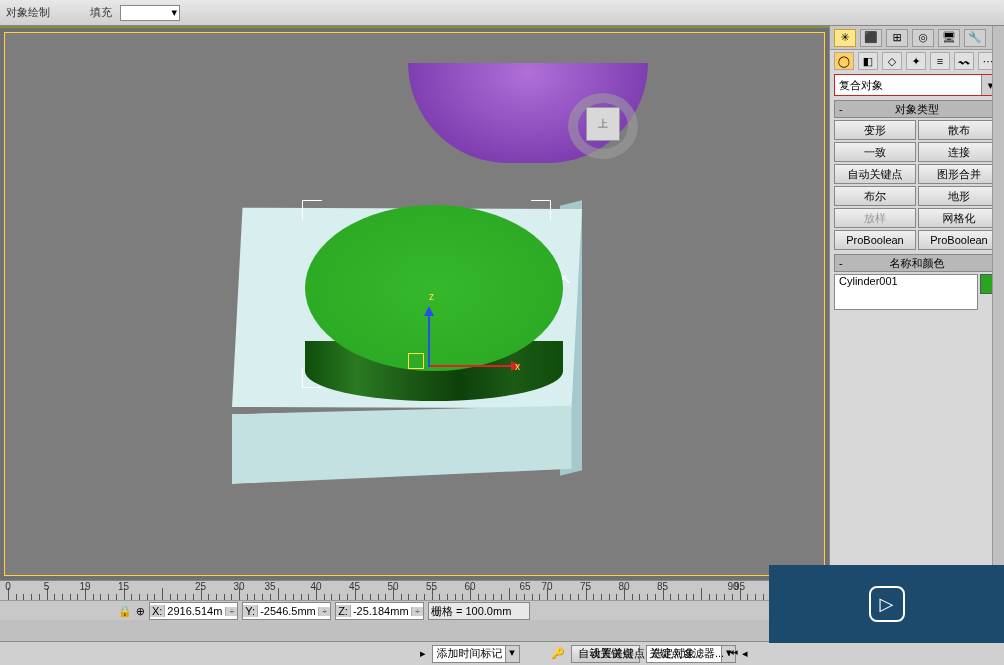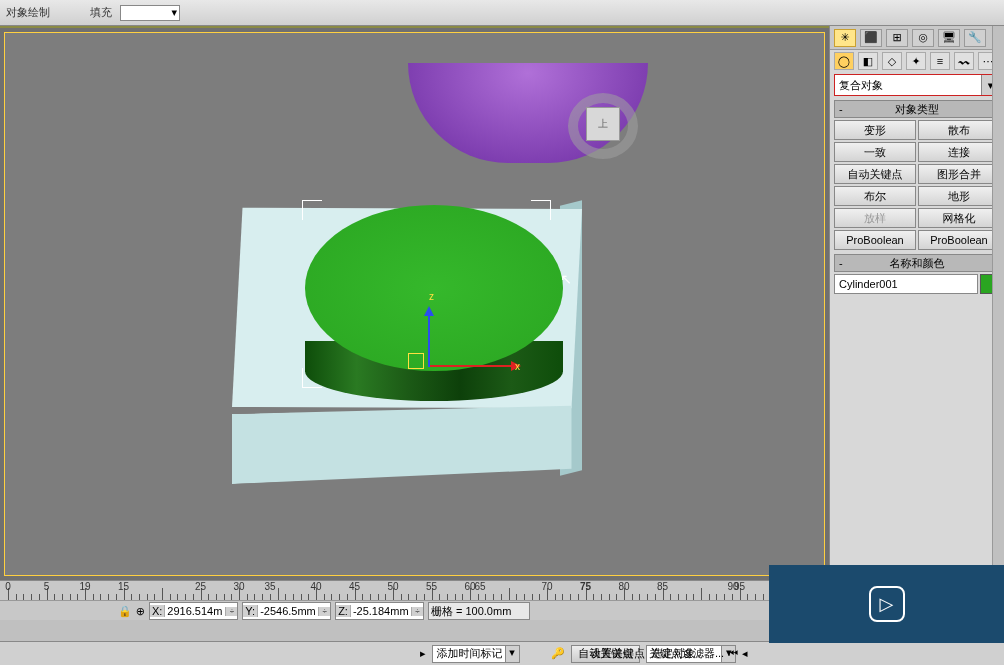--- a/index.html
+++ b/index.html
@@ -47,21 +47,21 @@
   .combo-box { margin:2px 4px; height:22px; background:#fff; border:1px solid #c22; display:flex; align-items:center; padding:0 4px; position:relative;}
   .combo-box .arrow{ position:absolute; right:0; top:0; width:18px; height:100%; background:#d0d0d0; border-left:1px solid #888; display:flex; align-items:center;justify-content:center;}
   .rollout-hdr { height:18px; background:#b8b8b8; border:1px solid #888; margin:2px 4px 0 4px; display:flex; align-items:center; justify-content:center; position:relative;}
   .rollout-hdr .minus{ position:absolute; left:4px; }
   .chk-row { display:flex; align-items:center; justify-content:center; gap:4px; padding:2px 4px;}
   .chk { width:12px;height:12px;background:#fff;border:1px solid #777;}
   .btn-grid { display:grid; grid-template-columns:1fr 1fr; gap:2px; padding:2px 4px;}
   .btn { height:20px; background: linear-gradient(#f0f0f0,#d4d4d4); border:1px solid #888; display:flex; align-items:center;justify-content:center; cursor:pointer;}
   .btn.faded span{ color:#999; }
   .name-row { display:flex; gap:2px; padding:2px 4px;}
-  .name-input { flex:1; height:20px; background:#fff; border:1px solid #888; padding:0 4px; display:flex; align-items:center;}
+  .name-input { flex:1; height:36px; background:#fff; border:1px solid #888; padding:0 4px; display:flex; align-items:flex-start;}
   .color-sw { width:20px; height:20px; background:#2aa521; border:1px solid #555;}
   .rpad{ flex:1; }
 
   
   .timeline { position:absolute; bottom:45px; left:0; right:0; height:40px; background:#c8c8c8; border-top:1px solid #888;}
   .ruler { height:20px; border-bottom:1px solid #999; position:relative; overflow:hidden;}
   .tick { position:absolute; bottom:0; width:1px; height:6px; background:#555;}
   .tick.major{height:12px;}
   .tlabel{ position:absolute; top:0; font-size:10px; color:#333; transform:translateX(-50%);}
   .slider-row{ height:20px; display:flex; align-items:center; gap:4px; padding:0 4px;}
@@ -278,33 +278,33 @@
       <div class="tick" style="left: 446.9px;"></div>
       <div class="tick" style="left: 454.6px;"></div>
       <div class="tick" style="left: 462.3px;"></div>
       <div class="tick major" style="left: 470px;"></div>
       <div class="tlabel" style="left: 470px;">60</div>
       <div class="tick" style="left: 477.7px;"></div>
       <div class="tick" style="left: 485.4px;"></div>
       <div class="tick" style="left: 493.1px;"></div>
       <div class="tick" style="left: 500.8px;"></div>
       <div class="tick major" style="left: 508.5px;"></div>
-      <div class="tlabel" style="left: 480px;">65</div>
+      <div class="tlabel" style="left: 525px;">65</div>
       <div class="tick" style="left: 516.2px;"></div>
       <div class="tick" style="left: 523.9px;"></div>
       <div class="tick" style="left: 531.6px;"></div>
       <div class="tick" style="left: 539.3px;"></div>
       <div class="tick major" style="left: 547px;"></div>
       <div class="tlabel" style="left: 547px;">70</div>
       <div class="tick" style="left: 554.7px;"></div>
       <div class="tick" style="left: 562.4px;"></div>
       <div class="tick" style="left: 570.1px;"></div>
       <div class="tick" style="left: 577.8px;"></div>
       <div class="tick major" style="left: 585.5px;"></div>
-      <div class="tlabel" style="left: 585.5px; font-weight: bold;">75</div>
+      <div class="tlabel" style="left: 585.5px;">75</div>
       <div class="tick" style="left: 593.2px;"></div>
       <div class="tick" style="left: 600.9px;"></div>
       <div class="tick" style="left: 608.6px;"></div>
       <div class="tick" style="left: 616.3px;"></div>
       <div class="tick major" style="left: 624px;"></div>
       <div class="tlabel" style="left: 624px;">80</div>
       <div class="tick" style="left: 631.7px;"></div>
       <div class="tick" style="left: 639.4px;"></div>
       <div class="tick" style="left: 647.1px;"></div>
       <div class="tick" style="left: 654.8px;"></div>

